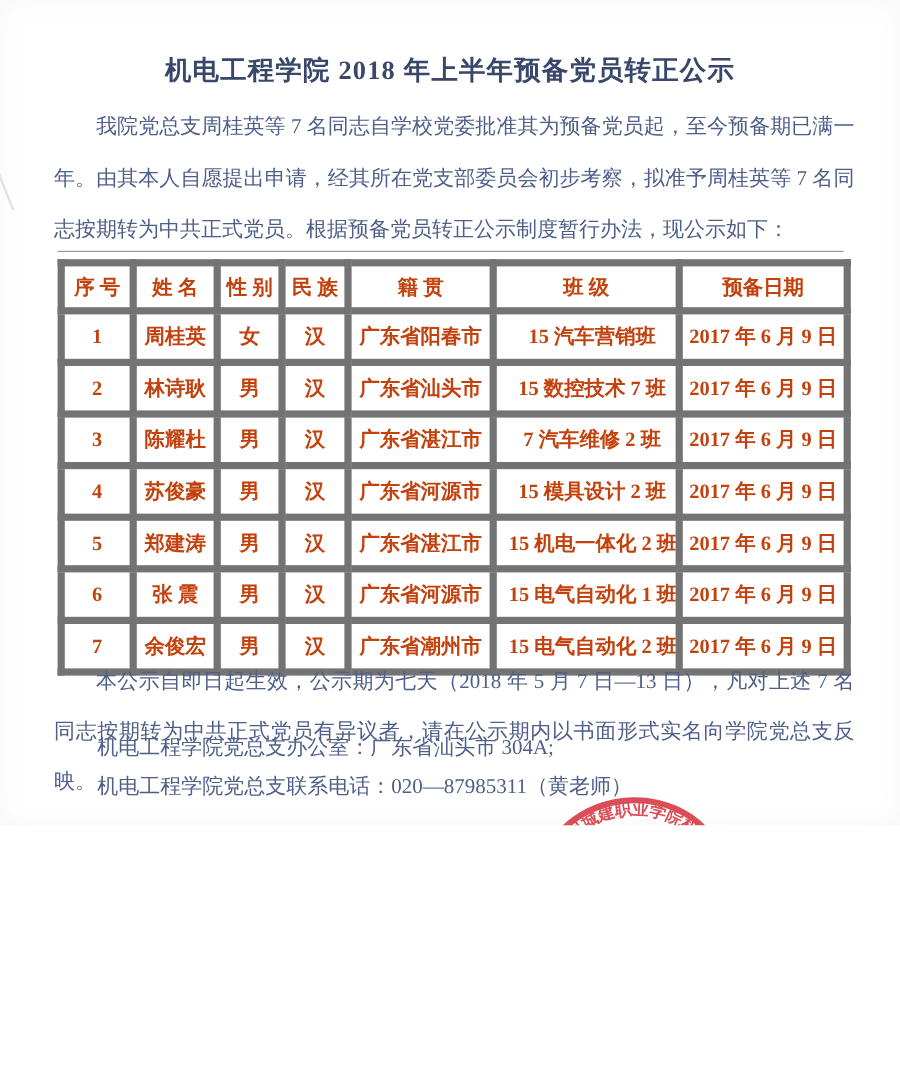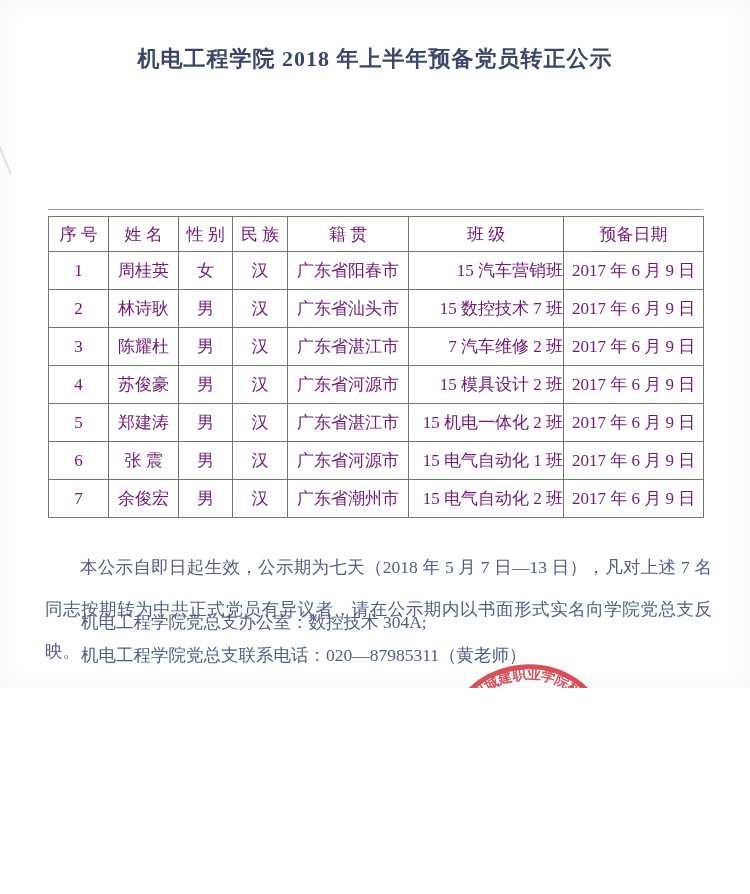--- a/index.html
+++ b/index.html
@@ -51,32 +51,32 @@
     width: 655px;
     border-top: 1px solid #939db4;
     padding-top: 6px;
   }
   table.roster {
     border-collapse: collapse;
     width: 655px;
     table-layout: fixed;
   }
   table.roster th, table.roster td {
-    border: 1px solid #737373;
-    font-weight: normal;
+    border: 6px solid #737373;
+    font-weight: bold;
     font-size: 17px;
-    color: #701a75;
+    color: #c2410c;
     text-align: center;
     padding: 0;
     overflow: hidden;
     white-space: nowrap;
   }
   table.roster th { height: 34px; }
   table.roster td { height: 37px; }
-  table.roster td.class-cell { text-align: right; padding-left: 10px; }
+  table.roster td.class-cell { text-align: center; padding-left: 10px; }
 
   .signature-line, .date-line {
     position: absolute;
     margin: 0;
     font-size: 17px;
     color: #4e5e88;
     white-space: nowrap;
   }
   .signature-line { top: 708px; left: 455px; }
   .date-line { top: 742px; left: 441px; letter-spacing: 2px; }
@@ -99,20 +99,21 @@
 </style>
 </head>
 <body>
 
 <div class="page">
 
   <div class="scan-artifact"></div>
 
   <h1 class="page-title">机电工程学院 2018 年上半年预备党员转正公示</h1>
 
+  <p class="para para-intro">我院党总支周桂英等 7 名同志自学校党委批准其为预备党员起，至今预备期已满一年。由其本人自愿提出申请，经其所在党支部委员会初步考察，拟准予周桂英等 7 名同志按期转为中共正式党员。根据预备党员转正公示制度暂行办法，现公示如下：</p>
 
   <div class="table-wrap">
     <table class="roster">
       <colgroup>
         <col style="width:60px">
           <col style="width:70px">
           <col style="width:54px">
         <col style="width:55px">
           <col style="width:121px">
           <col style="width:155px">
@@ -192,21 +193,21 @@
           <td>广东省潮州市</td>
           <td class="class-cell">15 电气自动化 2 班</td>
           <td>2017 年 6 月 9 日</td>
         </tr>
       </tbody>
     </table>
   </div>
 
   <p class="para para-closing">本公示自即日起生效，公示期为七天（2018 年 5 月 7 日—13 日），凡对上述 7 名同志按期转为中共正式党员有异议者，请在公示期内以书面形式实名向学院党总支反映。</p>
 
-  <p class="contact-line office-line">机电工程学院党总支办公室：数控技术 304A;</p>
+  <p class="contact-line office-line">机电工程学院党总支办公室：广东省汕头市 304A;</p>
   <p class="contact-line phone-line">机电工程学院党总支联系电话：020—87985311（黄老师）</p>
 
   <p class="signature-line">机电工程学院党总支</p>
   <p class="date-line">二〇一八年五月七日</p>
 
   <svg class="stamp" viewBox="0 0 182 164" aria-hidden="true">
     <g transform="rotate(-7 91 82)">
       <ellipse cx="91" cy="80" rx="78" ry="69" fill="none" stroke="#d93a44" stroke-width="5"></ellipse>
       <path id="seal-ring-path" d="M 36,114 A 67,58 0 1 1 146,114" fill="none"></path>
       <text font-size="14" fill="#d93a44" font-weight="bold">

